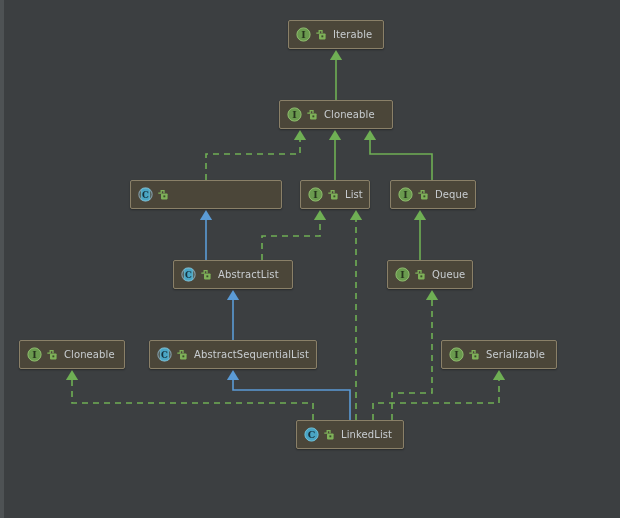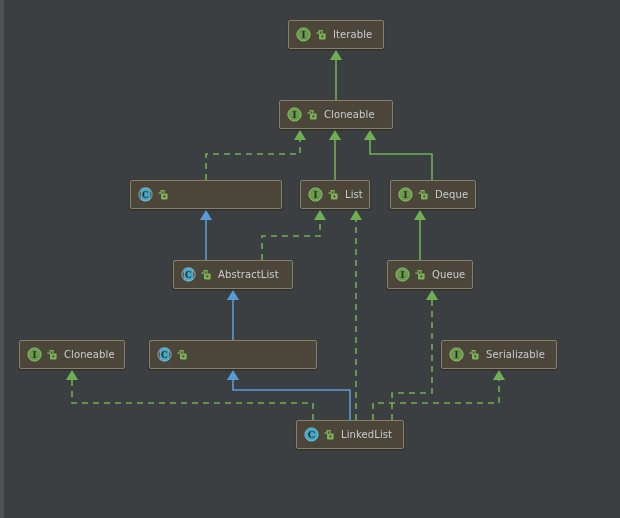--- a/index.html
+++ b/index.html
@@ -248,20 +248,21 @@
             <text x="7.5" y="10.6" text-anchor="middle" font-family="DejaVu Serif, serif" font-size="8.6" font-weight="bold" fill="#16323d">C</text>
           </svg>
         </span>
         <span class="vis-icon">
           <svg width="12" height="12" viewBox="0 0 12 12">
             <path d="M1.3,4.2 L4.2,4.2 L4.2,1.6 L7.0,1.6 L7.0,4.2" fill="none" stroke="#7fb259" stroke-width="1.3" stroke-linejoin="miter"></path>
             <rect x="4.0" y="4.4" width="6.6" height="6.0" rx="0.8" fill="#7fb259"></rect>
             <rect x="6.4" y="6.4" width="1.9" height="1.9" fill="#3c4c2c"></rect>
           </svg>
         </span>
+        <span class="node-label">AbstractSequentialList</span>
       </div>
       <div class="node" style="left: 441px; top: 340px; width: 116px;">
         <span class="type-icon">
           <svg width="15" height="15" viewBox="0 0 15 15">
             <circle cx="7.5" cy="7.5" r="6.6" fill="#6a9a4e" stroke="#8fbd6e" stroke-width="1"></circle>
             <text x="7.5" y="10.9" text-anchor="middle" font-family="DejaVu Serif, serif" font-size="9.5" font-weight="bold" fill="#26341c">I</text>
           </svg>
         </span>
         <span class="vis-icon">
           <svg width="12" height="12" viewBox="0 0 12 12">

